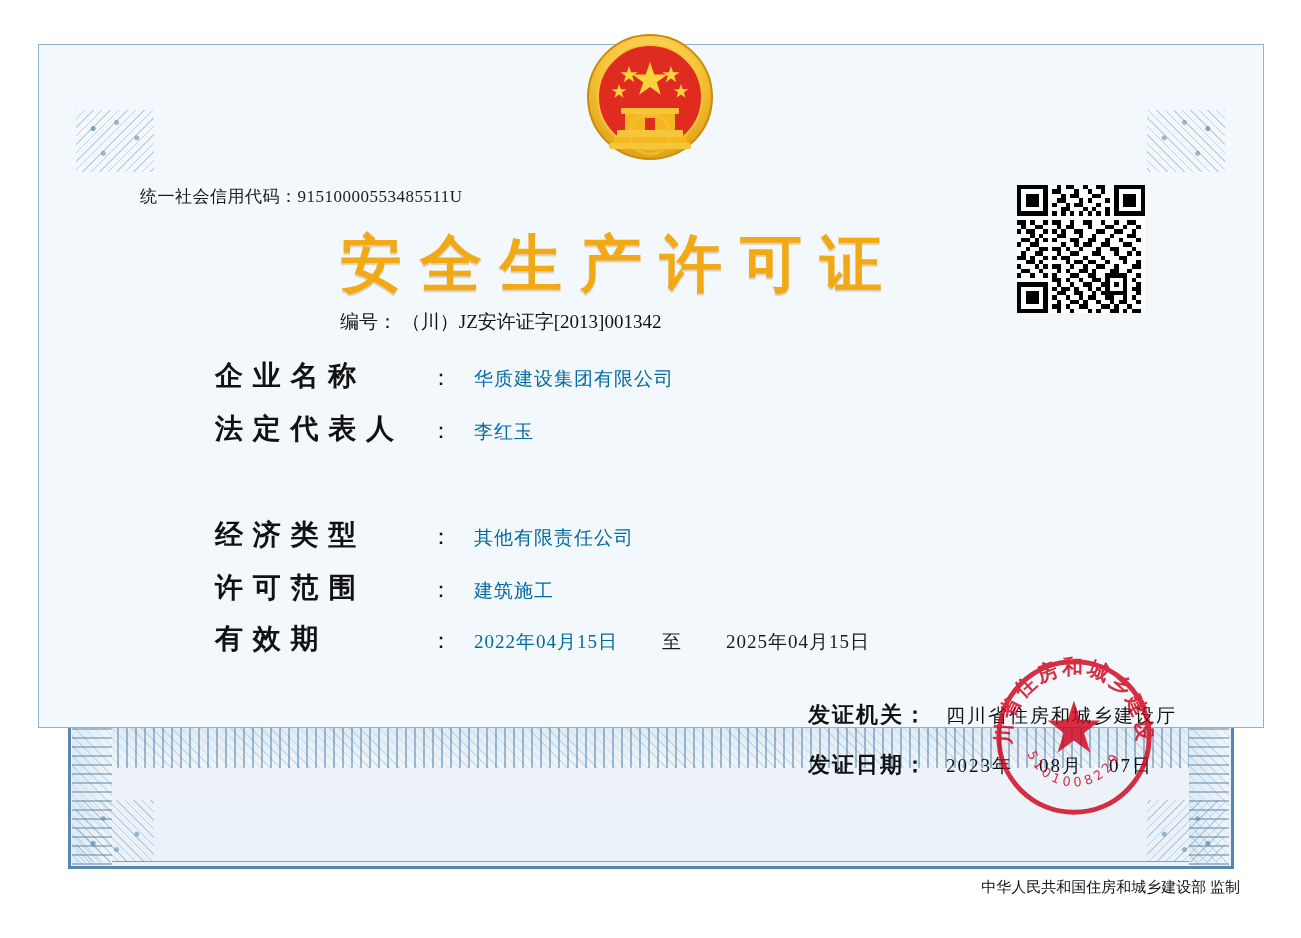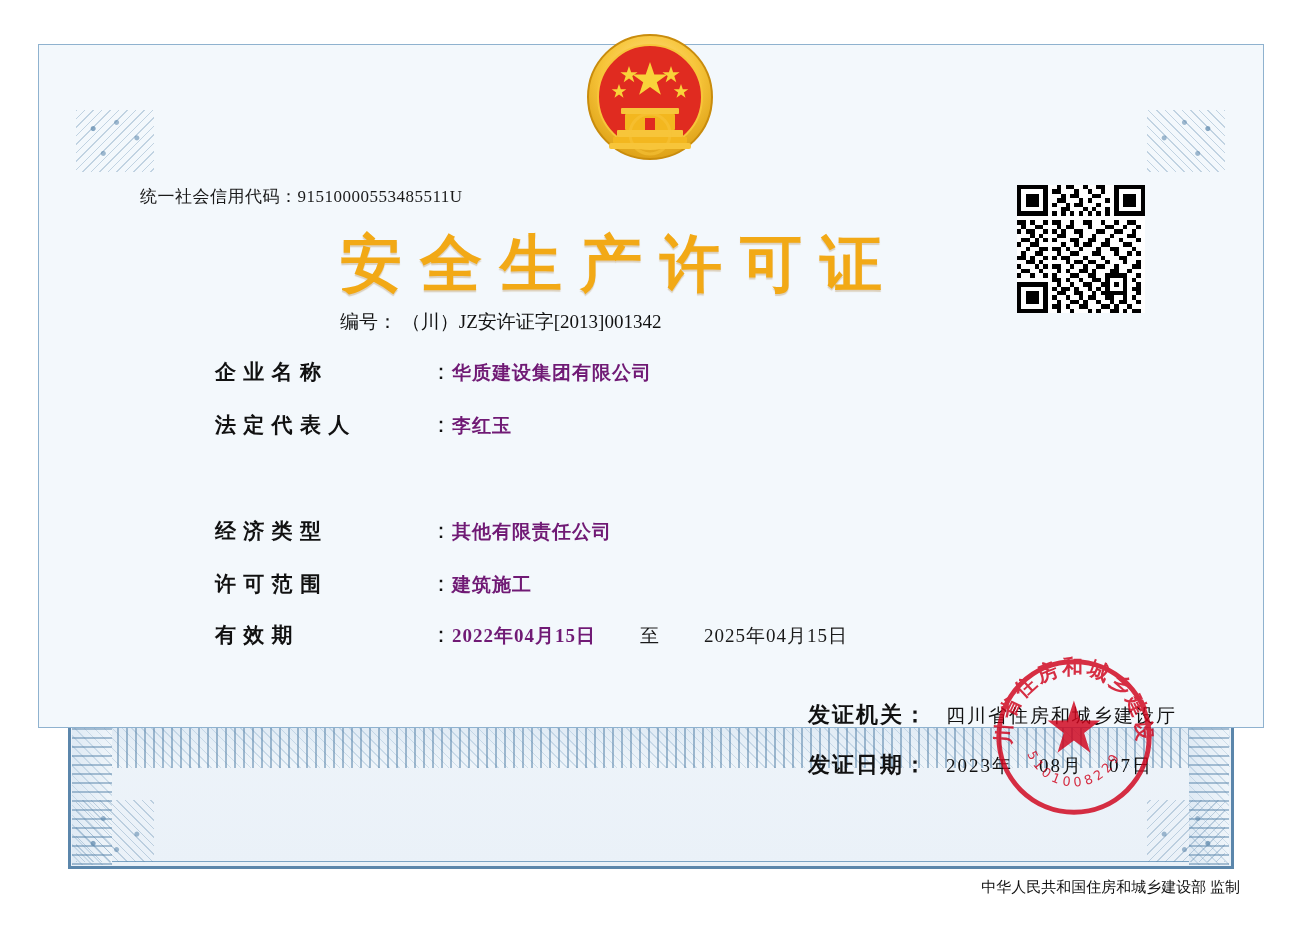--- a/index.html
+++ b/index.html
@@ -150,34 +150,34 @@
     z-index:6;
     white-space:nowrap;
     font-size:22px;
     color:#111;
   }
   .field .lab {
     display:inline-block;
     width:215px;
     font-family:"DejaVu Sans", sans-serif;
     font-weight:bold;
-    font-size:21px;
+    font-size:28px;
     letter-spacing:0px;
   }
   .field .val2 {
     font-size:19px;
     color:#1a1a1a;
     letter-spacing:1px;
     margin-left:44px;
   }
   .field .val3 {
     font-size:19px;
-    color:#701a75;
+    color:#0369a1;
     letter-spacing:1px;
-    font-weight:bold;
+    margin-left:22px;
   }
 
   #f-name   { top:357px; }
   #f-legal  { top:410px; }
   #f-addr   { top:463px; }
   #f-econ   { top:516px; }
   #f-scope  { top:569px; }
   #f-valid  { top:620px; }
 
   

